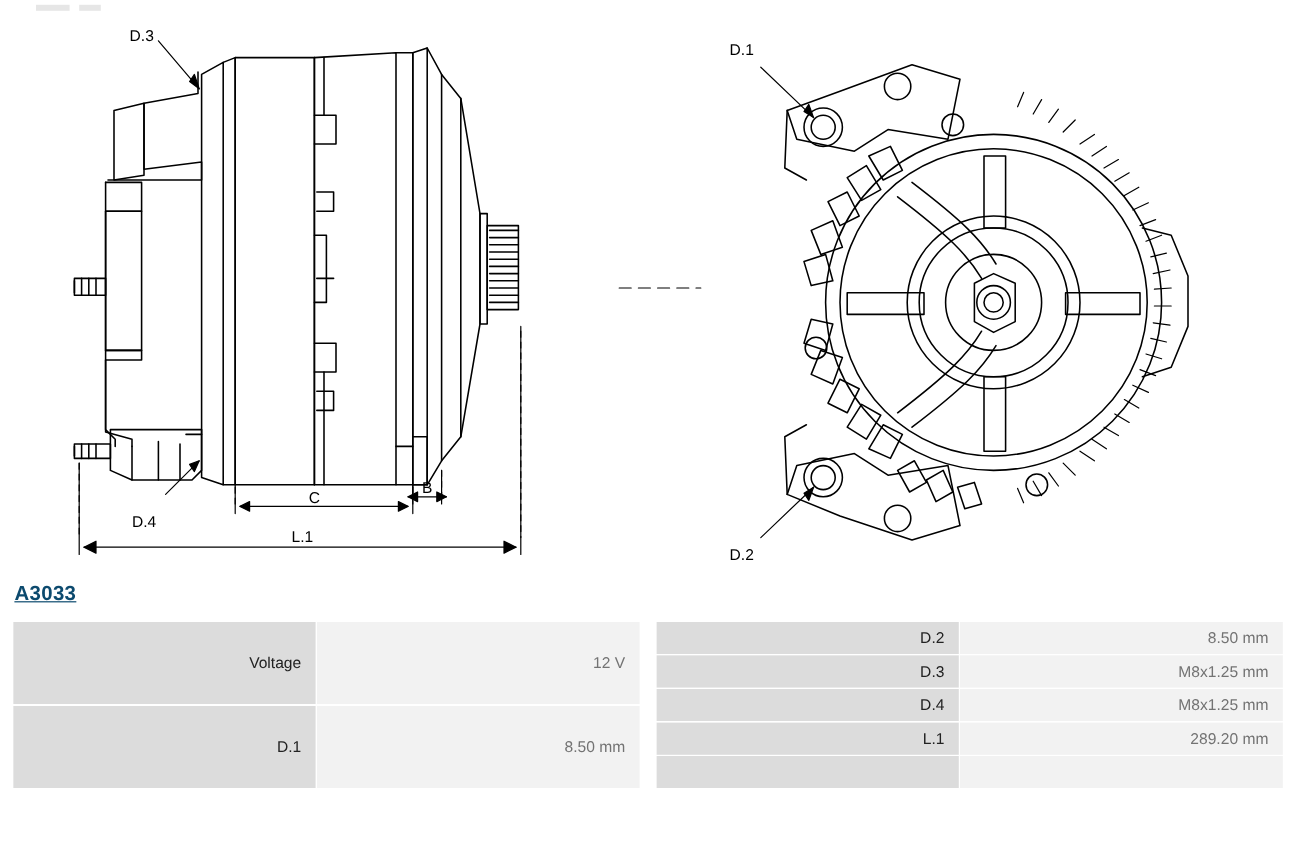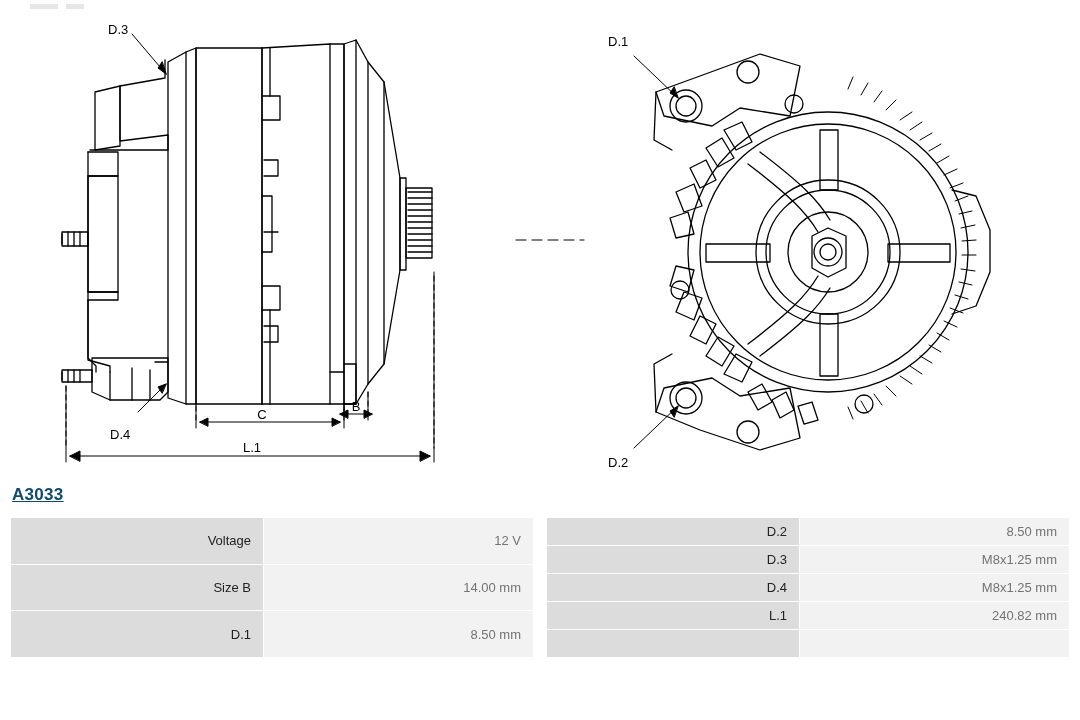--- a/index.html
+++ b/index.html
@@ -282,24 +282,20 @@
 
   <div class="spec-wrap">
 
     <table class="spec left">
       <tbody>
         <tr>
           <td class="key">Voltage</td>
           <td class="val">12 V</td>
         </tr>
         <tr>
-          <td class="key">Size B</td>
-          <td class="val">14.00 mm</td>
-        </tr>
-        <tr>
           <td class="key">D.1</td>
           <td class="val">8.50 mm</td>
         </tr>
       </tbody>
     </table>
 
     <table class="spec right">
       <tbody>
         <tr>
           <td class="key">D.2</td>
@@ -308,21 +304,21 @@
         <tr>
           <td class="key">D.3</td>
           <td class="val">M8x1.25 mm</td>
         </tr>
         <tr>
           <td class="key">D.4</td>
           <td class="val">M8x1.25 mm</td>
         </tr>
         <tr>
           <td class="key">L.1</td>
-          <td class="val">240.82 mm</td>
+          <td class="val">289.20 mm</td>
         </tr>
         <tr class="blank">
           <td class="key"></td>
           <td class="val"></td>
         </tr>
       </tbody>
     </table>
 
   </div>
 </div>

